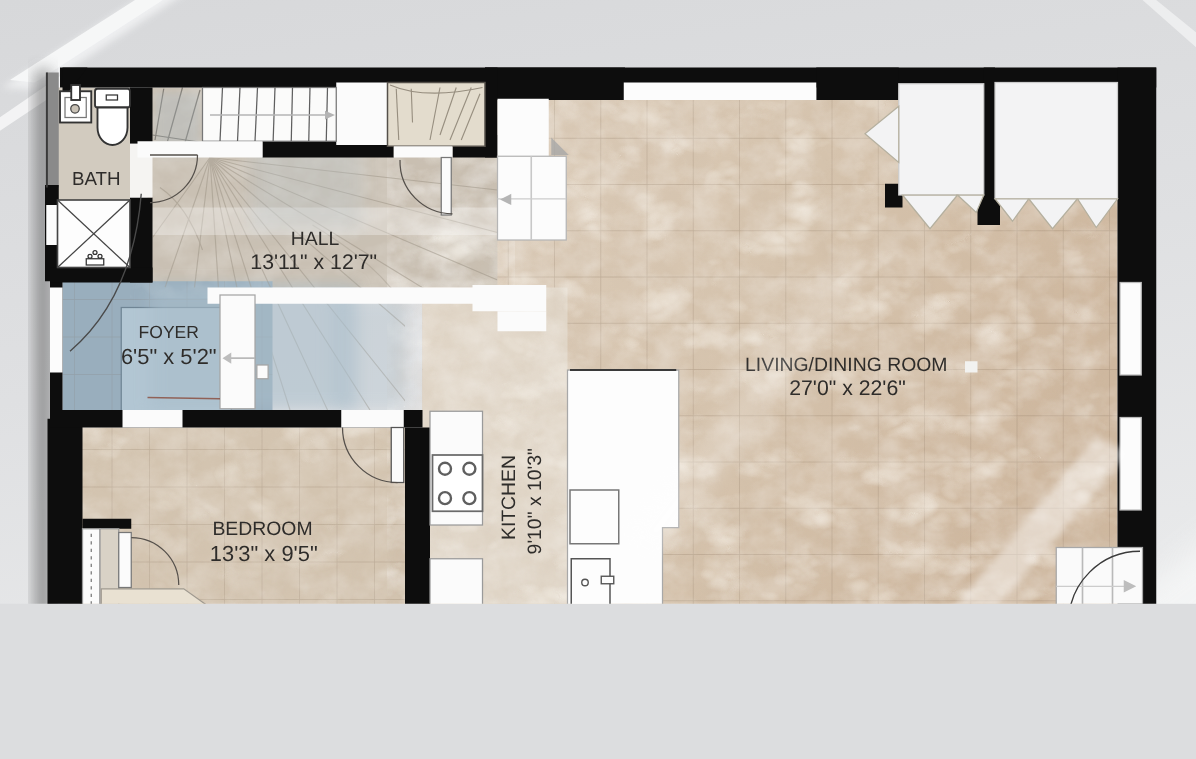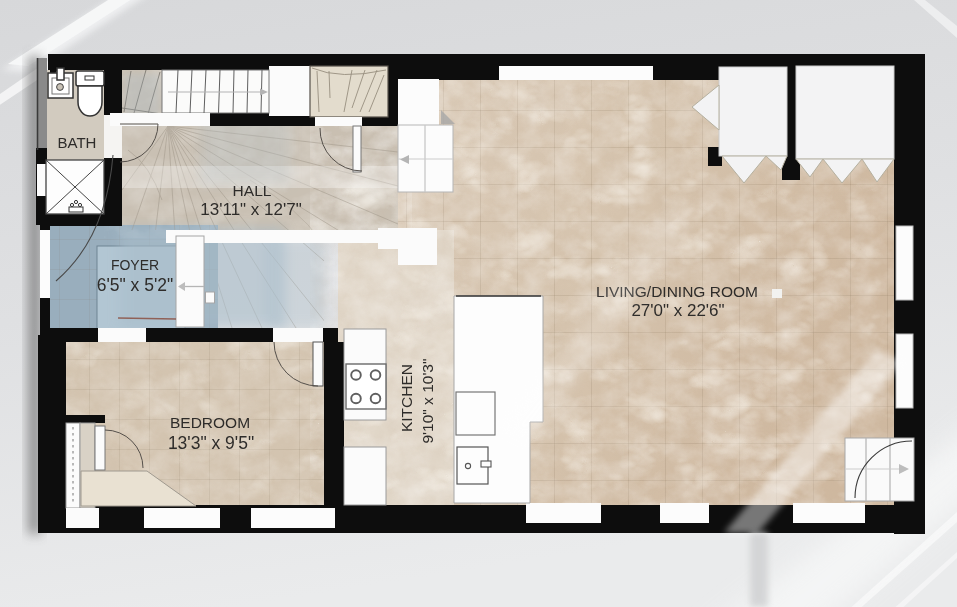--- a/index.html
+++ b/index.html
@@ -1,16 +1,16 @@
 <!DOCTYPE html>
 <html><head>
 <meta charset="utf-8">
 <style>
 html,body{margin:0;padding:0;background:#dcdddf;}
-.stage{position:relative;width:957px;height:607px;overflow:hidden;}
+.stage{position:relative;width:957px;height:483px;overflow:hidden;}
 svg{display:block;}
 text{font-family:"Liberation Sans",sans-serif;fill:#2e2c2a;}
 </style>
 </head>
 <body>
 <div class="stage">
 <svg width="957" height="607" viewBox="0 0 957 607">
 <defs>
 <linearGradient id="bg" x1="0" y1="0" x2="0.25" y2="1">
 <stop offset="0" stop-color="#d7d8da"></stop>

